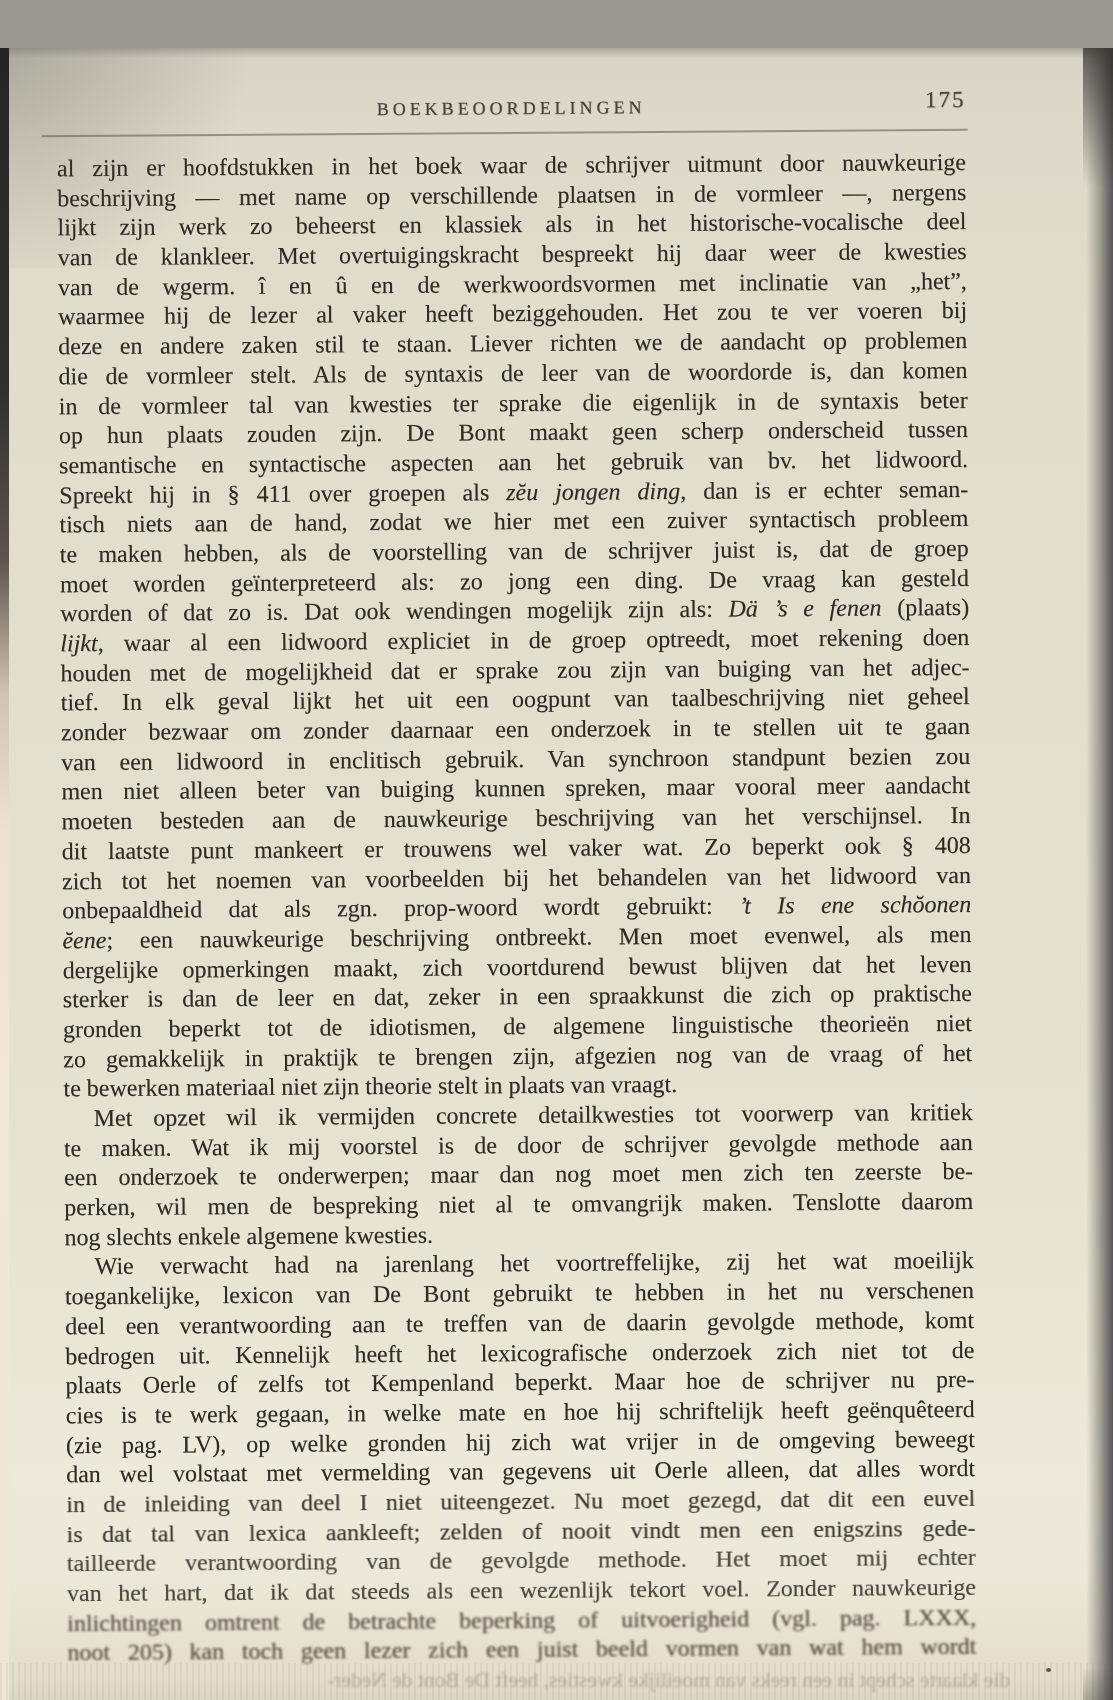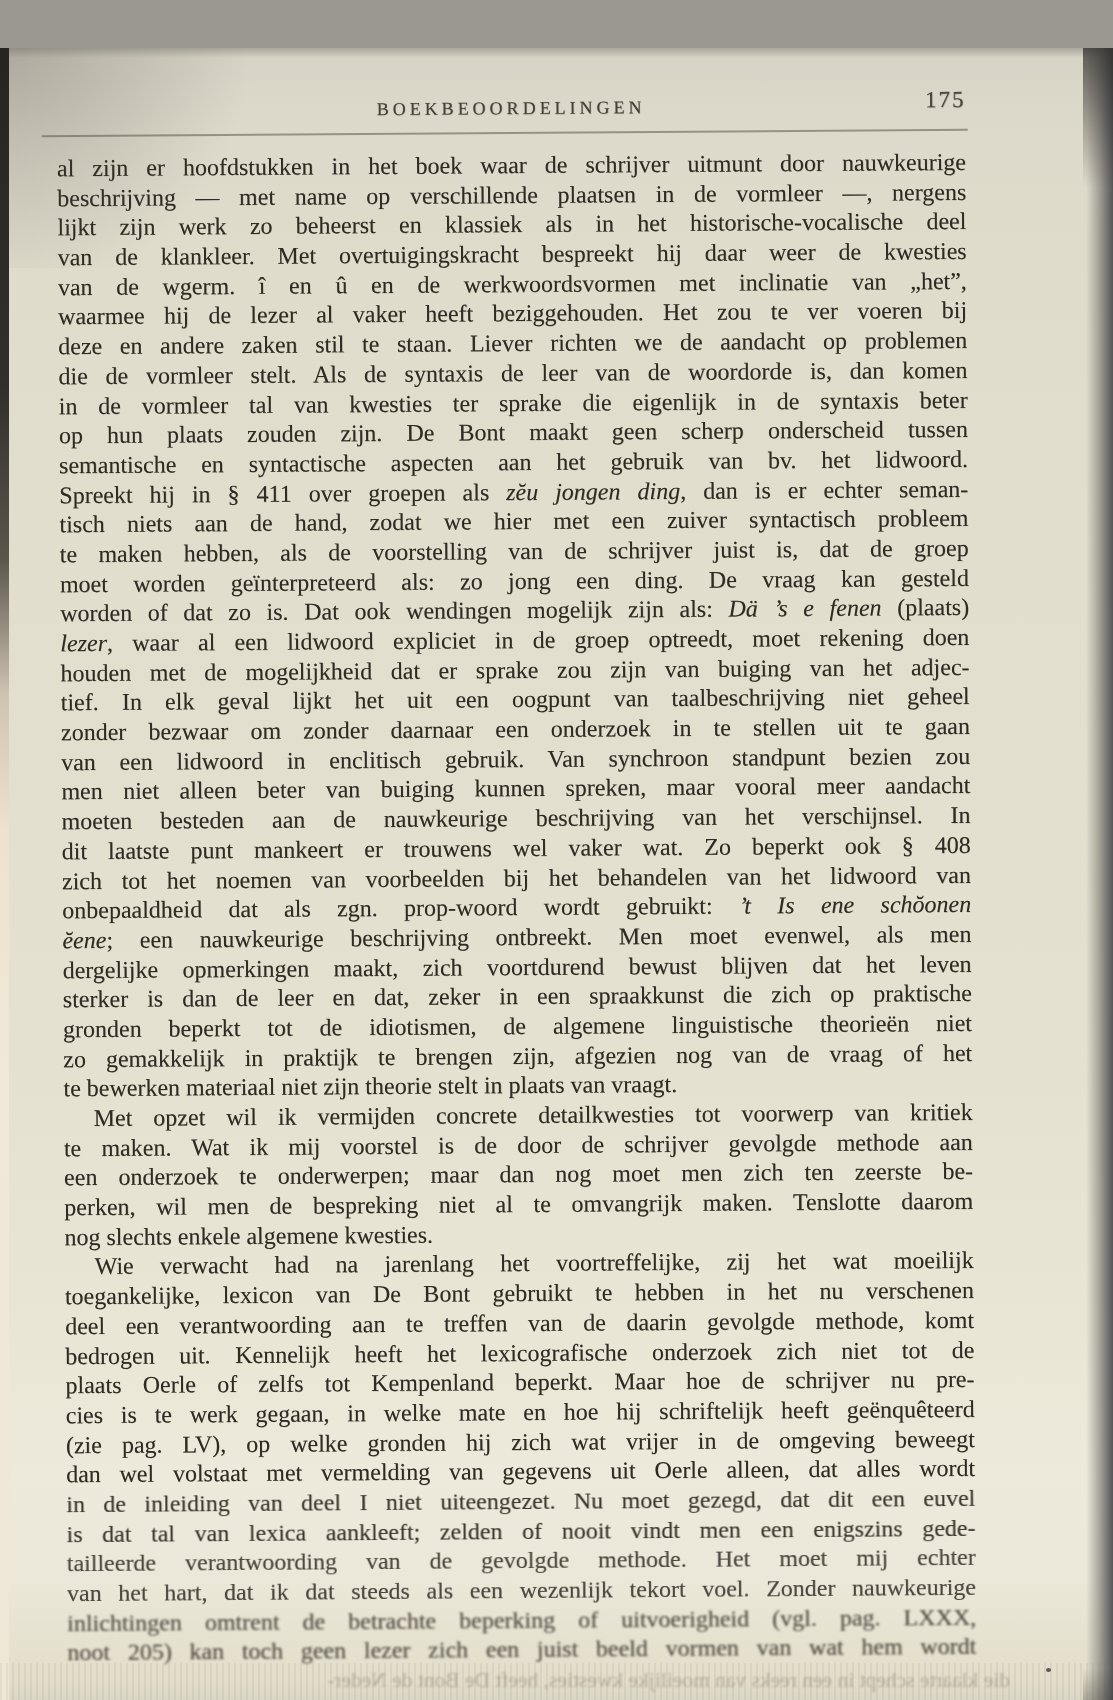--- a/index.html
+++ b/index.html
@@ -128,21 +128,21 @@
         <div class="line"><span>deze en andere zaken stil te staan. Liever richten we de aandacht op problemen</span></div>
         <div class="line"><span>die de vormleer stelt. Als de syntaxis de leer van de woordorde is, dan komen</span></div>
         <div class="line"><span>in de vormleer tal van kwesties ter sprake die eigenlijk in de syntaxis beter</span></div>
         <div class="line"><span>op hun plaats zouden zijn. De Bont maakt geen scherp onderscheid tussen</span></div>
         <div class="line"><span>semantische en syntactische aspecten aan het gebruik van bv. het lidwoord.</span></div>
         <div class="line"><span>Spreekt hij in § 411 over groepen als </span><i>zĕu jongen ding</i><span>, dan is er echter seman-</span></div>
         <div class="line"><span>tisch niets aan de hand, zodat we hier met een zuiver syntactisch probleem</span></div>
         <div class="line"><span>te maken hebben, als de voorstelling van de schrijver juist is, dat de groep</span></div>
         <div class="line"><span>moet worden geïnterpreteerd als: zo jong een ding. De vraag kan gesteld</span></div>
         <div class="line"><span>worden of dat zo is. Dat ook wendingen mogelijk zijn als: </span><i>Dä ’s e fenen</i><span> (plaats)</span></div>
-        <div class="line"><i>lezer</i><span>, waar al een lidwoord expliciet in de groep optreedt, moet rekening doen</span></div>
+        <div class="line"><i>lijkt</i><span>, waar al een lidwoord expliciet in de groep optreedt, moet rekening doen</span></div>
         <div class="line"><span>houden met de mogelijkheid dat er sprake zou zijn van buiging van het adjec-</span></div>
         <div class="line"><span>tief. In elk geval lijkt het uit een oogpunt van taalbeschrijving niet geheel</span></div>
         <div class="line"><span>zonder bezwaar om zonder daarnaar een onderzoek in te stellen uit te gaan</span></div>
         <div class="line"><span>van een lidwoord in enclitisch gebruik. Van synchroon standpunt bezien zou</span></div>
         <div class="line"><span>men niet alleen beter van buiging kunnen spreken, maar vooral meer aandacht</span></div>
         <div class="line"><span>moeten besteden aan de nauwkeurige beschrijving van het verschijnsel. In</span></div>
         <div class="line"><span>dit laatste punt mankeert er trouwens wel vaker wat. Zo beperkt ook § 408</span></div>
         <div class="line"><span>zich tot het noemen van voorbeelden bij het behandelen van het lidwoord van</span></div>
         <div class="line"><span>onbepaaldheid dat als zgn. prop-woord wordt gebruikt: </span><i>’t Is ene schŏonen</i></div>
         <div class="line"><i>ĕene</i><span>; een nauwkeurige beschrijving ontbreekt. Men moet evenwel, als men</span></div>

